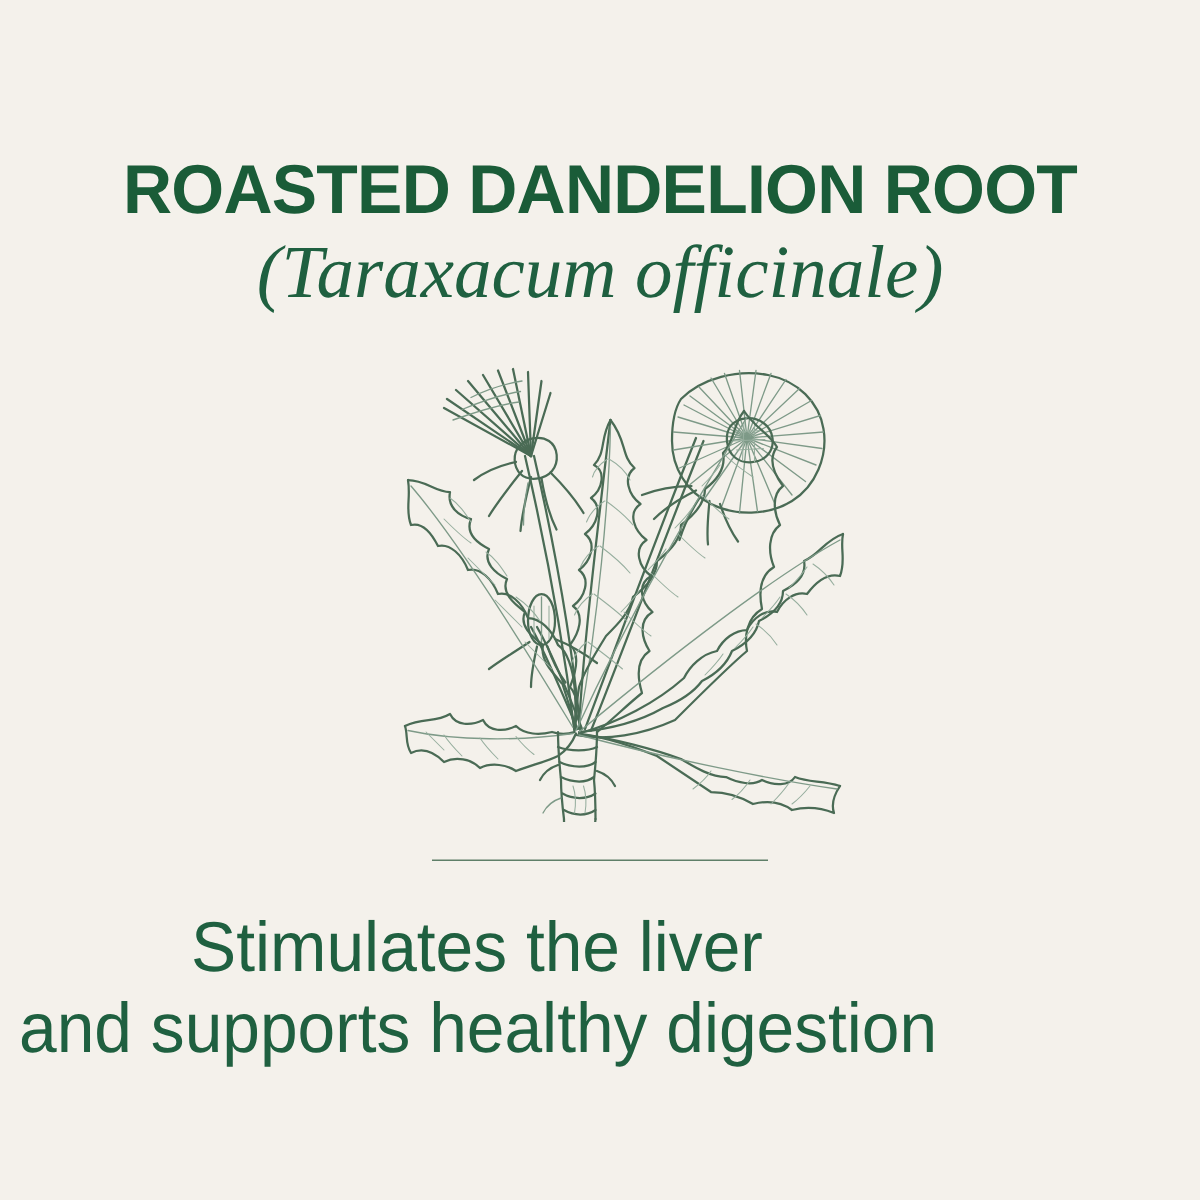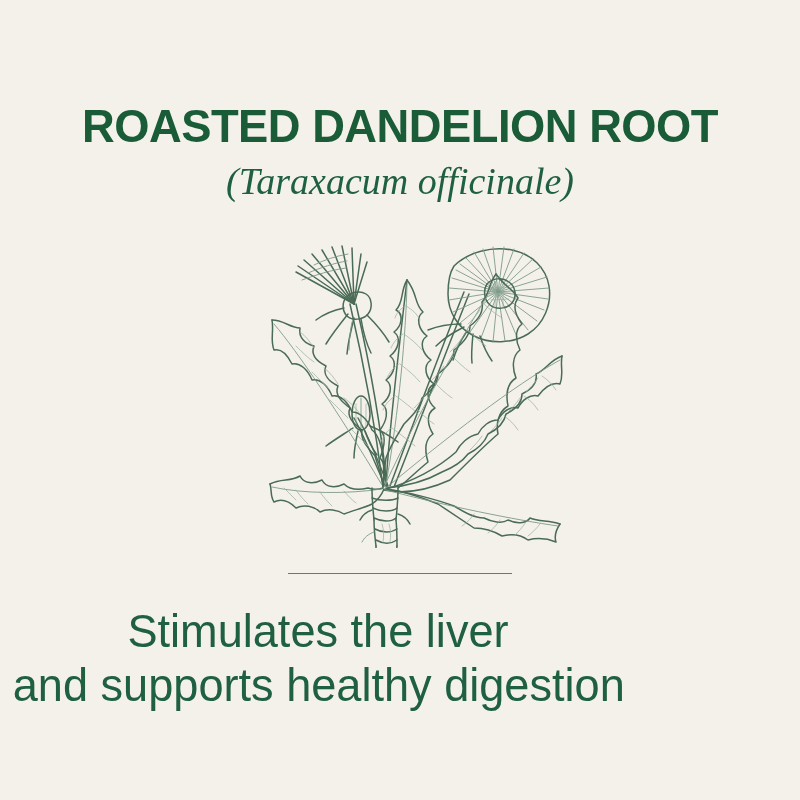--- a/index.html
+++ b/index.html
@@ -37,21 +37,21 @@
     line-height: 50px;
     letter-spacing: -0.5px;
     color: #1A5C38;
     transform: scaleX(0.985);
     margin: 0;
     white-space: nowrap;
   }
   .subtitle {
     font-family: "Liberation Serif", serif;
     font-style: italic;
-    font-size: 38px;
+    font-size: 50px;
     line-height: 44px;
     color: #1F6040;
     margin: 8px 0 0 0;
     white-space: nowrap;
   }
 
   
   .illustration-wrap {
     position: absolute;
     left: 268px;

